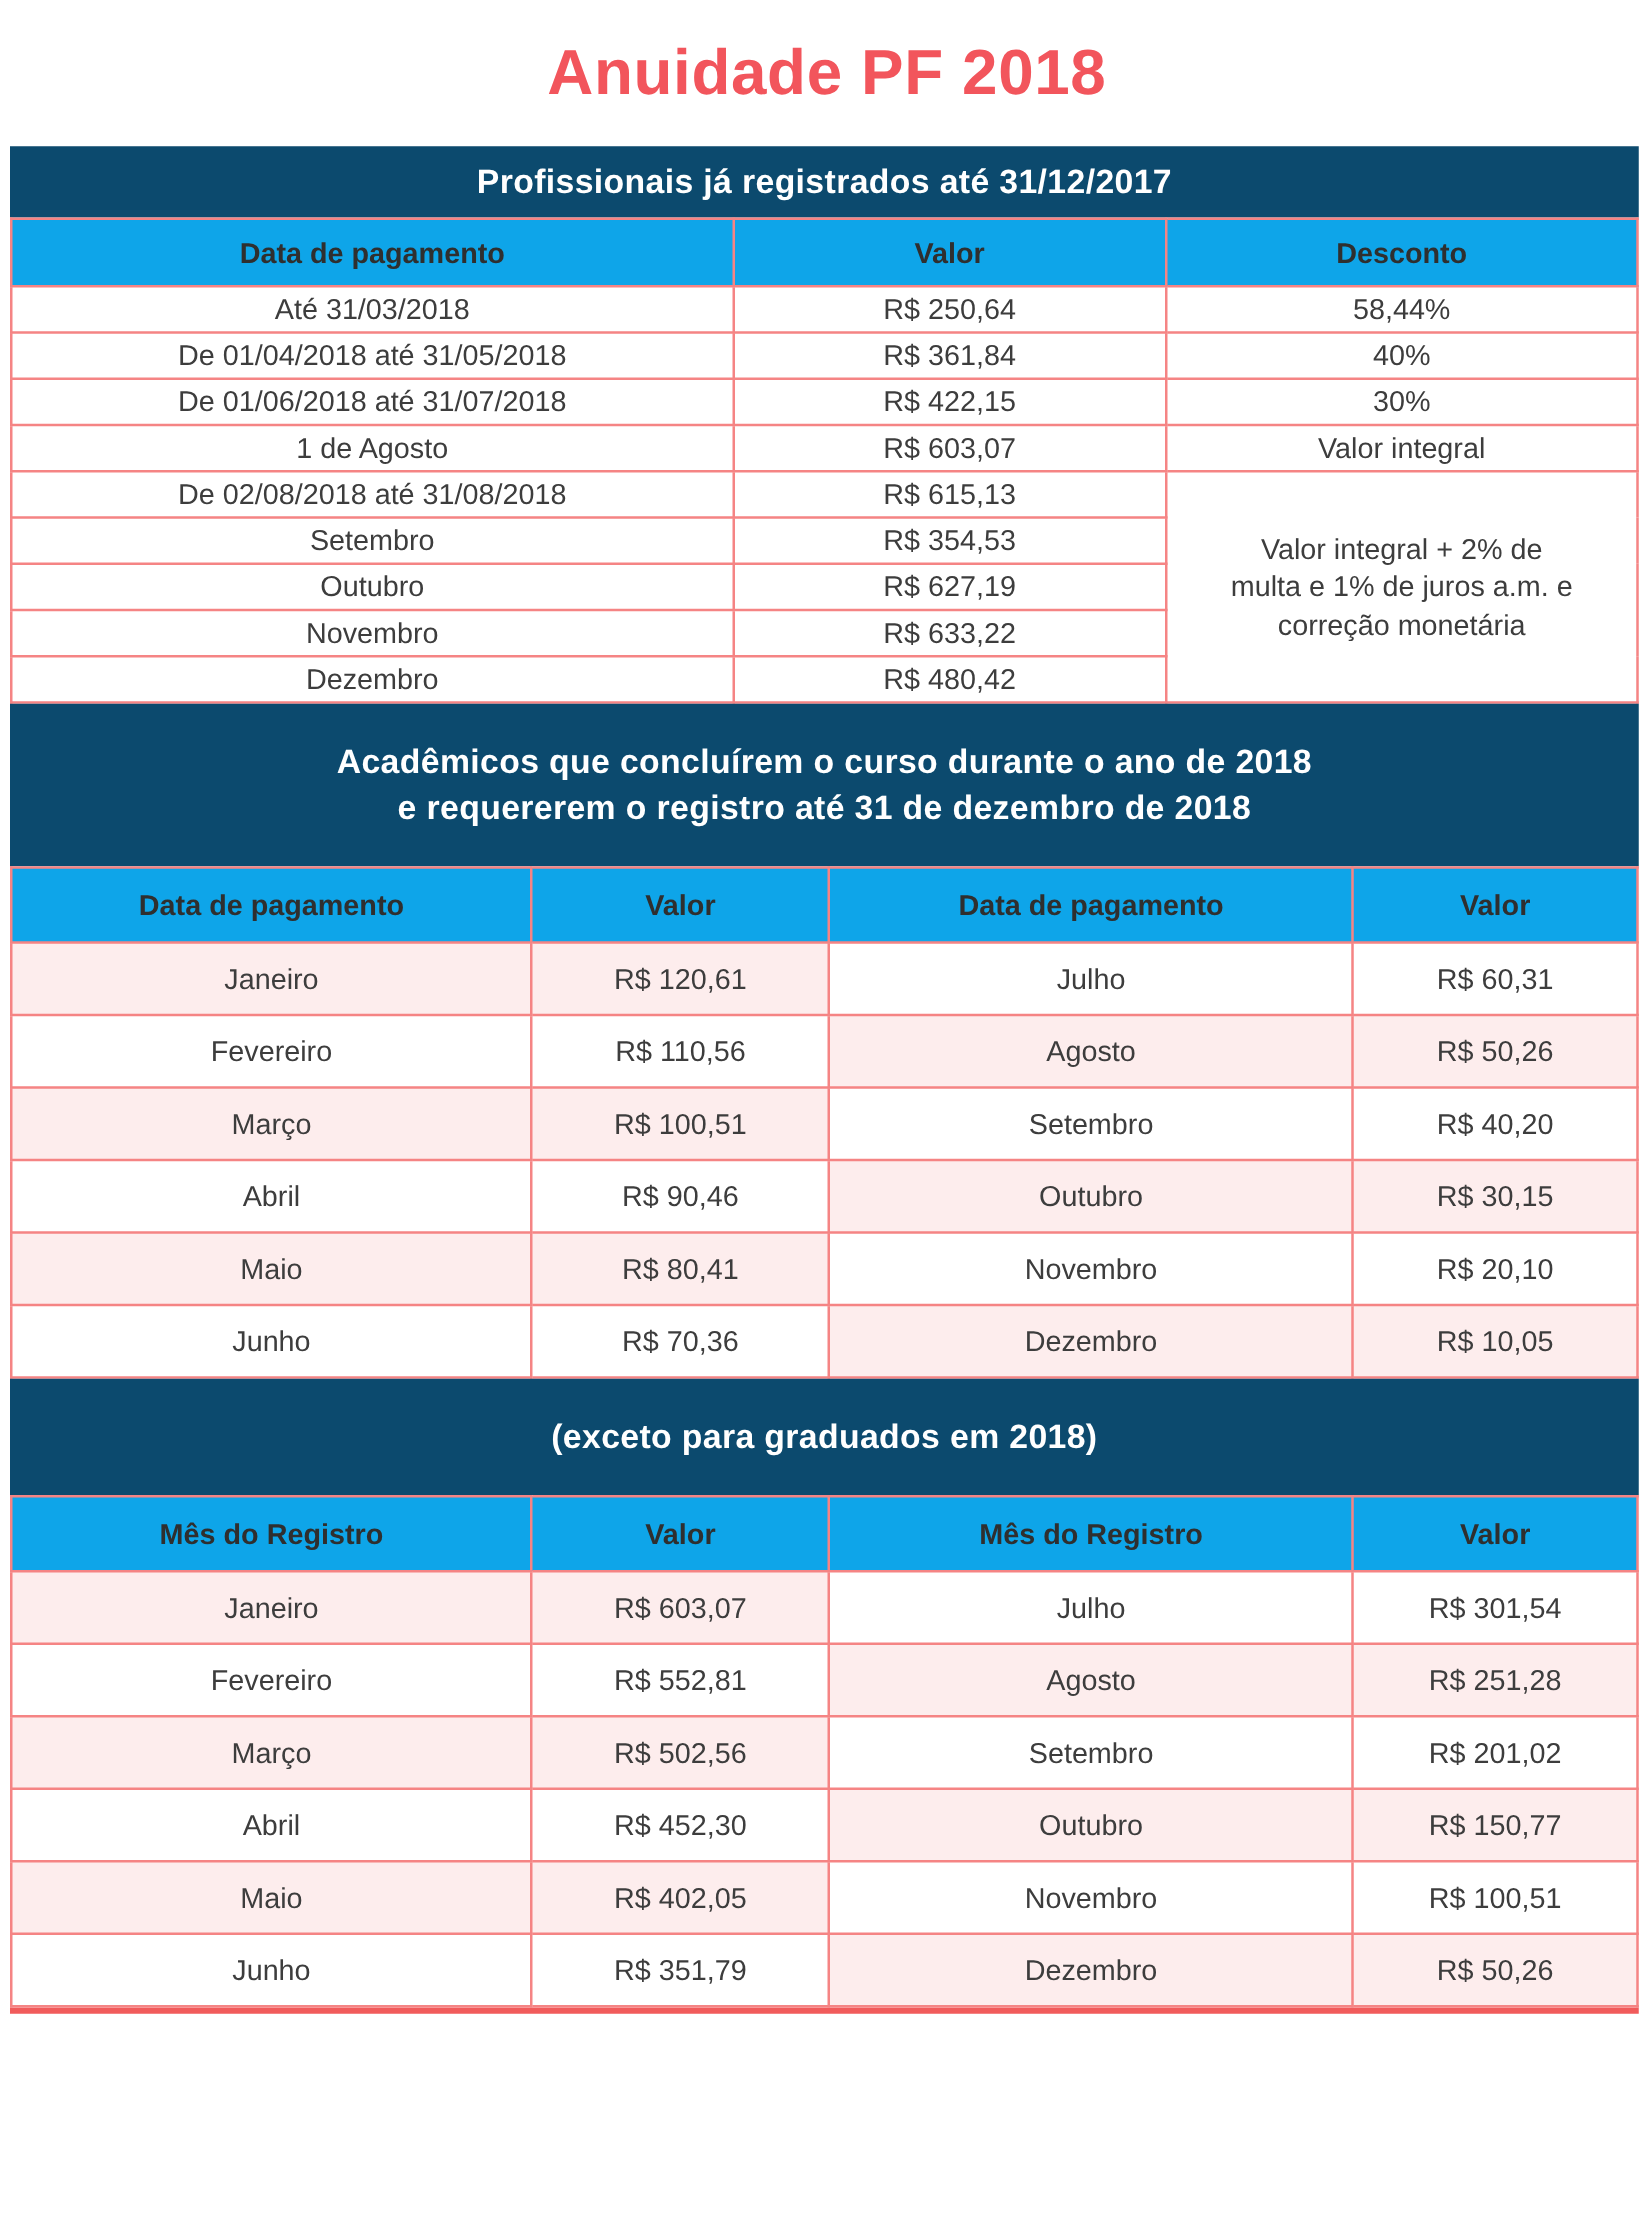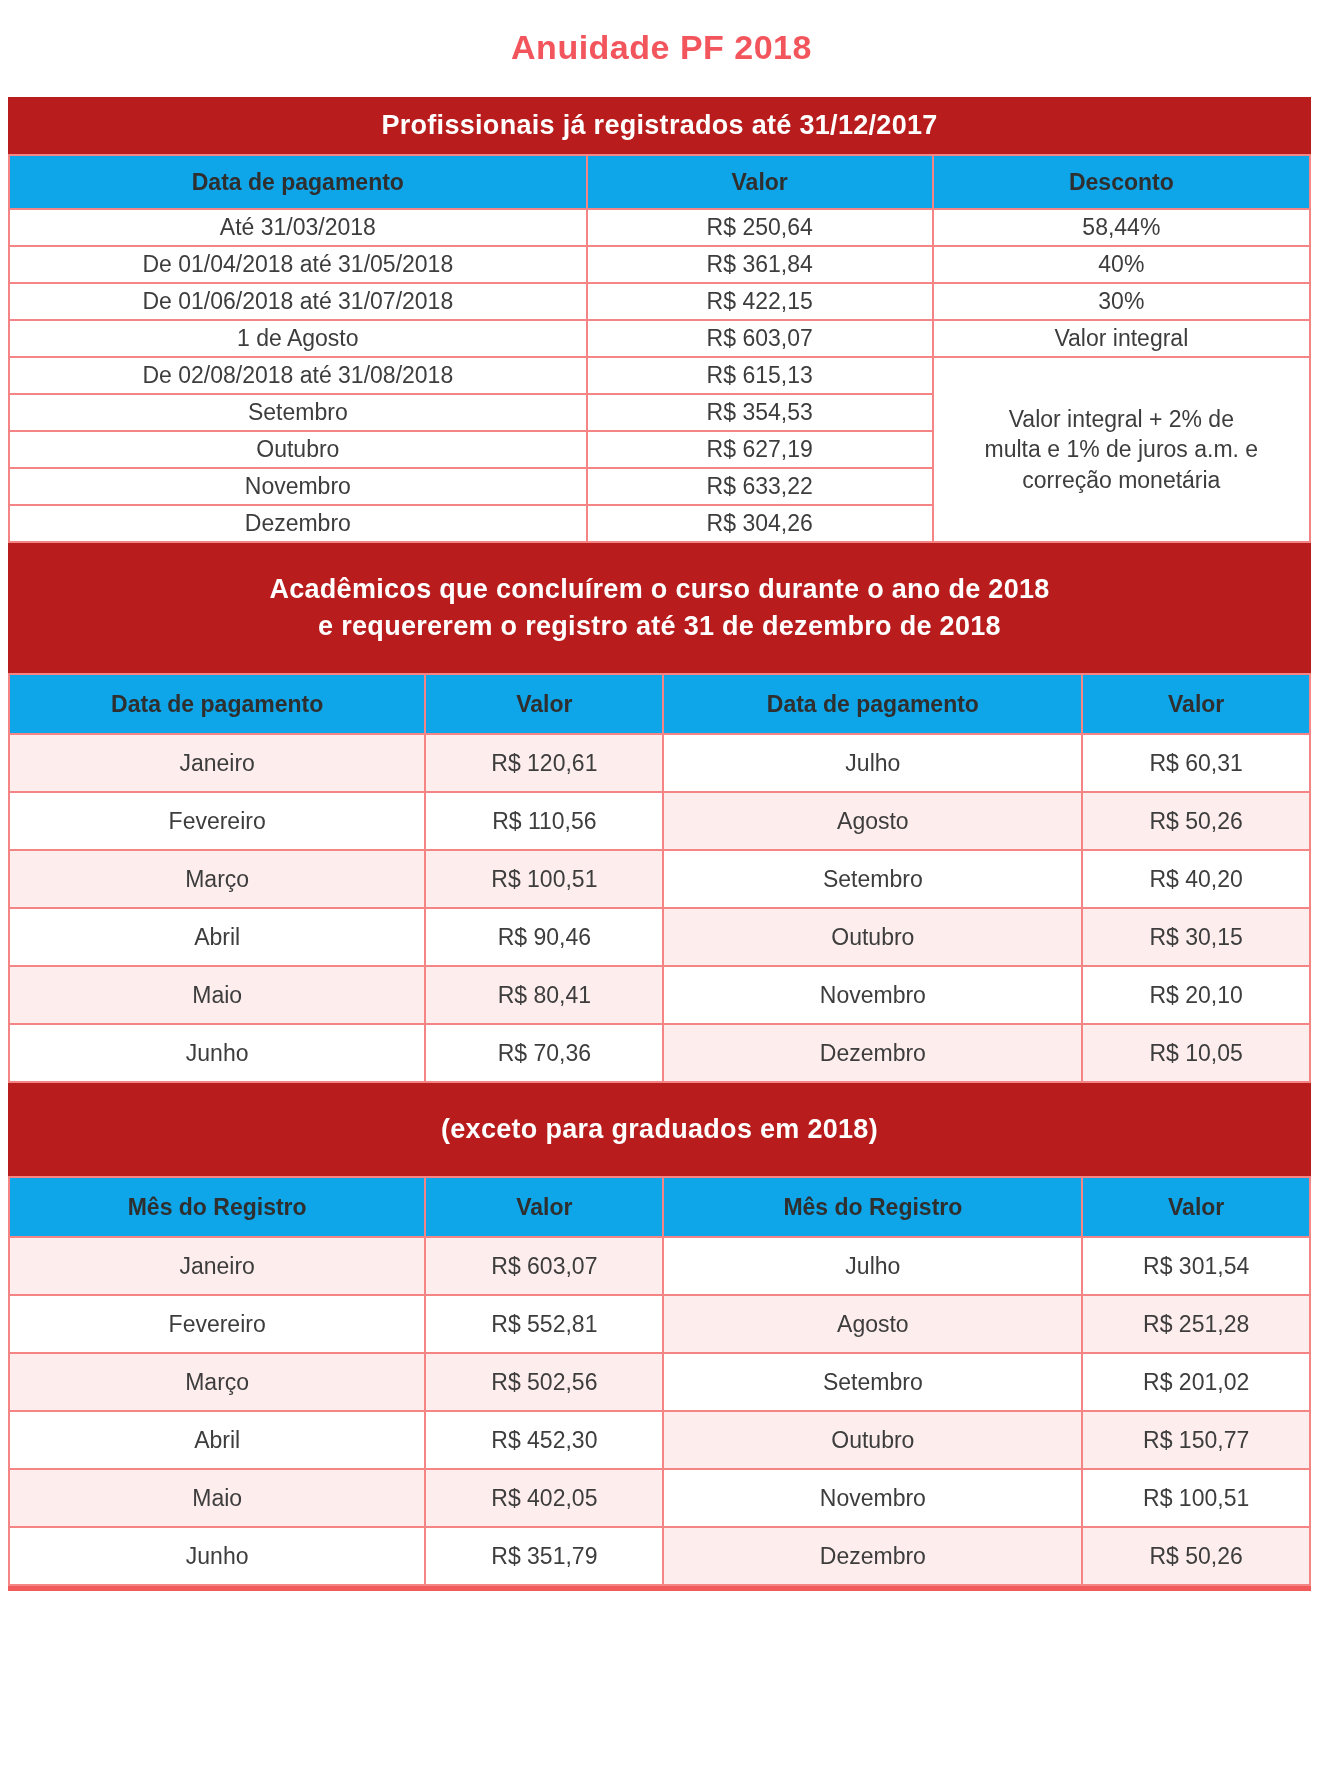--- a/index.html
+++ b/index.html
@@ -6,31 +6,31 @@
   html, body { background: #ffffff; }
   body {
     width: 1319px;
     min-height: 1775px;
     font-family: "Liberation Sans", "DejaVu Sans", sans-serif;
     color: #3d3d3d;
   }
   .page-title {
     text-align: center;
     color: #f2555c;
-    font-size: 34px;
+    font-size: 51px;
     font-weight: bold;
     letter-spacing: 0.5px;
     padding: 28px 0 30px 4px;
   }
   .doc {
     margin: 0 8px;
     border-bottom: 5px solid #f15b5b;
   }
   .banner {
-    background: #b91c1c;
+    background: #0c4a6e;
     color: #ffffff;
     text-align: center;
     font-weight: bold;
     font-size: 27px;
     letter-spacing: 0.3px;
   }
   .banner.single { line-height: 57px; height: 57px; }
   .banner.double { padding: 28px 0; line-height: 37px; }
   table {
     width: 100%;
@@ -115,21 +115,21 @@
       <tr>
         <td>Outubro</td>
         <td>R$ 627,19</td>
       </tr>
       <tr>
         <td>Novembro</td>
         <td>R$ 633,22</td>
       </tr>
       <tr>
         <td>Dezembro</td>
-        <td>R$ 304,26</td>
+        <td>R$ 480,42</td>
       </tr>
     </tbody>
   </table>
 
   <div class="banner double">
     <div>Acadêmicos que concluírem o curso durante o ano de 2018</div>
     <div>e requererem o registro até 31 de dezembro de 2018</div>
   </div>
   <table class="t-split">
     <colgroup>

